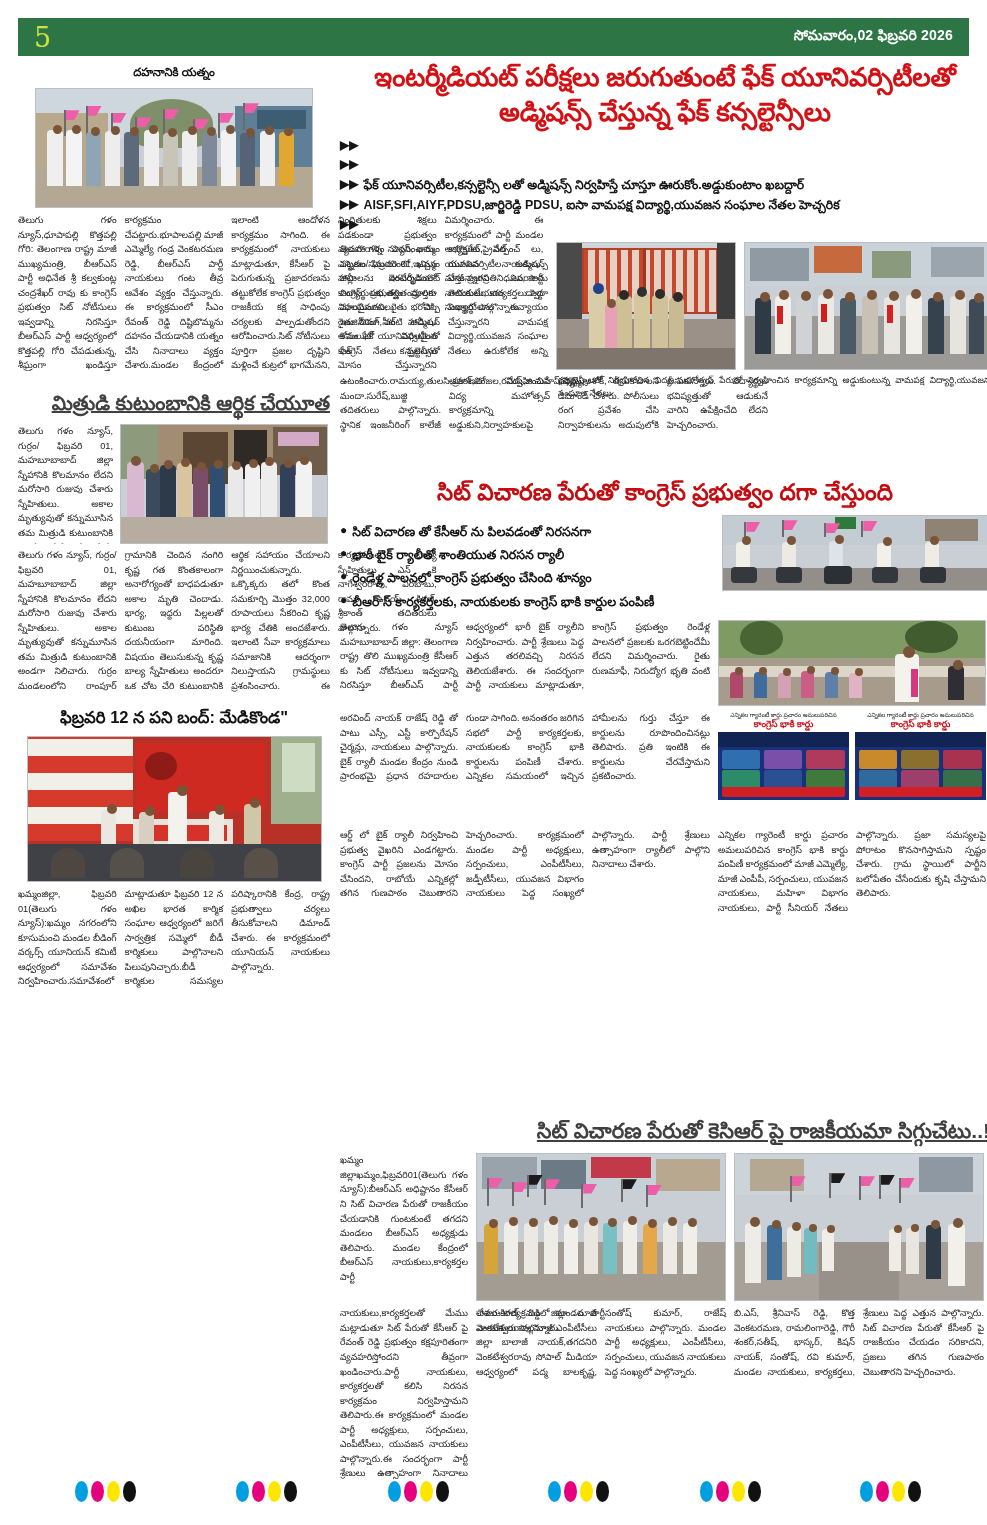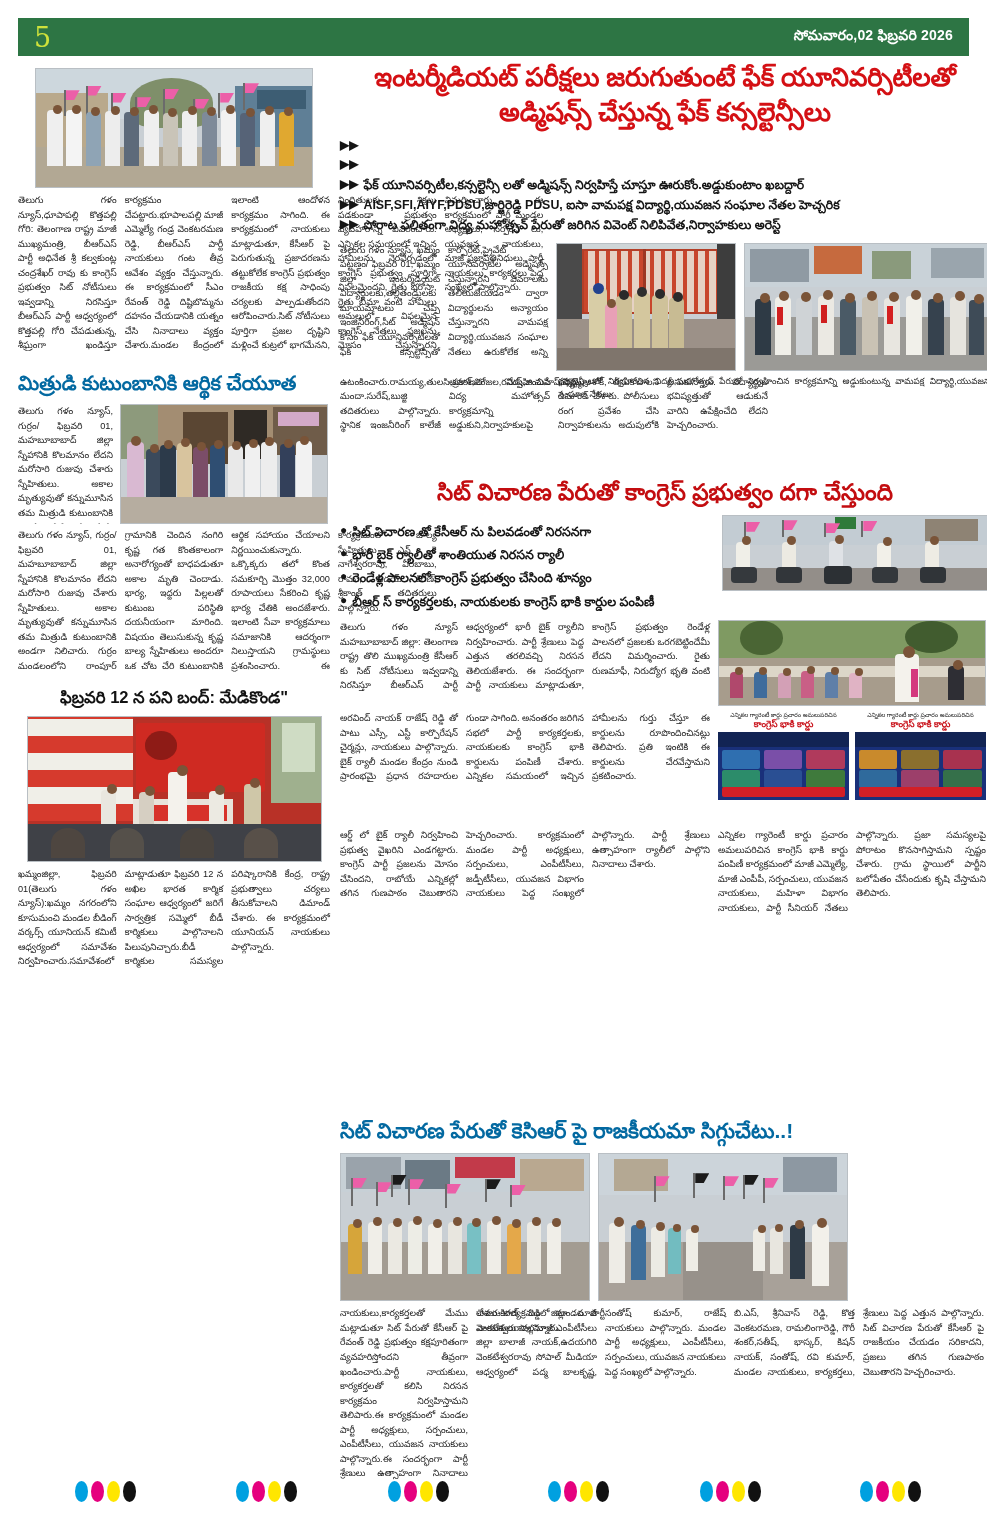--- a/index.html
+++ b/index.html
@@ -35,22 +35,23 @@
   }
   .hl-red-md {
     color:#c30d10; font-weight:700; text-align:center; line-height:1.3;
     font-size:23px;
   }
   .hl-red-sm {
     color:#c9121a; font-weight:700; text-align:center; font-size:14.5px;
     line-height:1.35;
   }
   .hl-black {
-    color:#0369a1; font-weight:700; text-align:left; font-size:20px;
+    color:#404040; font-weight:700; text-align:right; font-size:20px;
     line-height:1.4;
+    text-decoration:underline;
   }
   .hl-black-sm {
     color:#121212; font-weight:700; text-align:center; font-size:16.5px;
     line-height:1.4;
   }
   .sub-black { color:#111; font-weight:700; text-align:center; font-size:11.5px; line-height:1.75; }
 
   
   .bullets { margin-top:6px; }
   .bullets li {
@@ -104,20 +105,21 @@
 <div class="page">
 
   <div class="masthead">
     <div class="page-num">5</div>
     <div class="masthead-date">సోమవారం,02 ఫిబ్రవరి 2026</div>
   </div>
 
   <div class="col-left">
 
     <div>
+      <div class="sub-black">దహనానికి యత్నం</div>
 
       <div class="photo" style="width:278px;height:120px;margin:6px auto 0;">
         <div class="sky" style="background:#cdd7dd"></div>
         <div style="position:absolute;left:0;top:20%;width:26%;height:52%;background:#b9a98c"></div>
         <div style="position:absolute;right:0;top:14%;width:28%;height:54%;background:#5f7f96"></div>
         <div style="position:absolute;right:2%;top:18%;width:18%;height:16%;background:#3d5d73"></div>
         <div style="position:absolute;left:34%;top:8%;width:30%;height:42%;background:#7f8f6a;border-radius:50% 50% 30% 30%"></div>
         <div class="grnd" style="background:#b2a894"></div>
         <div class="flag" style="left:10%;top:18%;height:26px"></div>
         <div class="flag" style="left:18%;top:14%;height:30px"></div>
@@ -247,21 +249,20 @@
       <li>
         <span class="marker">▶▶</span>
         <span>ఫేక్ యూనివర్సిటీల,కన్సల్టెన్సీ లతో అడ్మిషన్స్ నిర్వహిస్తే చూస్తూ ఊరుకోం.అడ్డుకుంటాం ఖబద్దార్</span>
       </li>
       <li>
         <span class="marker">▶▶</span>
         <span>AISF,SFI,AIYF,PDSU,జార్జిరెడ్డి PDSU, ఐసా వామపక్ష విద్యార్థి,యువజన సంఘాల నేతల హెచ్చరిక</span>
       </li>
       <li>
         <span class="marker">▶▶</span>
-        <span>పోరాట ఫలితంగా విద్య మహోత్సవ్ పేరుతో జరిగిన వివెంట్ నిలిపివేత,నిర్వాహకులు అరెస్ట్</span>
       </li>
     </ul>
 
     <div style="display:flex;gap:8px;margin-top:8px">
       <div style="width:210px">
         <div class="body-txt" style="columns:2;column-gap:8px;height:128px">తెలుగు గళం న్యూస్, ఖమ్మం పట్టణం/ ఫిబ్రవరి 01, ఖమ్మం జిల్లా : ఇంటర్మీడియట్ విద్యార్థులకు,తల్లితండ్రులకు మాయమాటలు చెప్పి ఇంజినీరింగ్,సీట్ అడ్మిషన్ కోసం ఫేక్ యూనివర్సిటీలతో ఫేక్ కన్సల్టెన్సీతో కార్పొరేట్,ప్రైవేట్ యూనివర్సిటీల అడ్మిషన్స్ చేస్తున్నారని వివరాలను తెలియజేయడం ద్వారా విద్యార్థులను అన్యాయం చేస్తున్నారని వామపక్ష విద్యార్థి,యువజన సంఘాల నేతలు ఉరుకోలేక అన్ని వామపక్ష విద్యార్థి,యువజన నేతలు</div>
       </div>
 
       <div class="photo" style="width:182px;height:128px">
         <div class="sky" style="background:#cfd6d8;height:30%"></div>
@@ -444,20 +445,21 @@
     <div style="display:flex;gap:8px;margin-top:5px">
       <div class="body-txt" style="width:370px;columns:3;column-gap:8px;height:238px">ఆర్డ్ లో బైక్ ర్యాలీ నిర్వహించి ప్రభుత్వ వైఖరిని ఎండగట్టారు. కాంగ్రెస్ పార్టీ ప్రజలను మోసం చేసిందని, రాబోయే ఎన్నికల్లో తగిన గుణపాఠం చెబుతారని హెచ్చరించారు. కార్యక్రమంలో మండల పార్టీ అధ్యక్షులు, సర్పంచులు, ఎంపీటీసీలు, జడ్పీటీసీలు, యువజన విభాగం నాయకులు పెద్ద సంఖ్యలో పాల్గొన్నారు. పార్టీ శ్రేణులు ఉత్సాహంగా ర్యాలీలో పాల్గొని నినాదాలు చేశారు.</div>
       <div class="body-txt" style="width:268px;columns:2;column-gap:8px;height:238px">ఎన్నికల గ్యారెంటీ కార్డు ప్రచారం అమలుపరిచిన కాంగ్రెస్ భాకి కార్డు పంపిణీ కార్యక్రమంలో మాజీ ఎమ్మెల్యే, మాజీ ఎంపీపీ, సర్పంచులు, యువజన నాయకులు, మహిళా విభాగం నాయకులు, పార్టీ సీనియర్ నేతలు పాల్గొన్నారు. ప్రజా సమస్యలపై పోరాటం కొనసాగిస్తామని స్పష్టం చేశారు. గ్రామ స్థాయిలో పార్టీని బలోపేతం చేసేందుకు కృషి చేస్తామని తెలిపారు.</div>
     </div>
   </div>
 
   <div class="col-mid" style="top:1116px;width:650px">
     <div class="hl-black" style="font-size:21px">సిట్ విచారణ పేరుతో కెసిఆర్ పై రాజకీయమా సిగ్గుచేటు..!</div>
 
     <div style="display:flex;gap:8px;margin-top:8px">
+      <div class="body-txt" style="width:128px;height:148px;overflow:hidden">ఖమ్మం జిల్లాఖమ్మం,ఫిబ్రవరి01(తెలుగు గళం న్యూస్):బీఆర్ఎస్ అధిష్టానం కేసీఆర్ ని సిట్ విచారణ పేరుతో రాజకీయం చేయడానికి గుంటకుంటే తగదని మండలం బీఆర్ఎస్ అధ్యక్షుడు తెలిపారు. మండల కేంద్రంలో బీఆర్ఎస్ నాయకులు,కార్యకర్తల పార్టీ</div>
 
       <div class="photo" style="width:250px;height:148px">
         <div class="sky" style="background:#c7d0d6;height:26%"></div>
         <div style="position:absolute;left:2%;top:2%;width:22%;height:22%;background:#9aa3ab"></div>
         <div style="position:absolute;left:26%;top:4%;width:18%;height:20%;background:#6b7a85"></div>
         <div style="position:absolute;left:46%;top:2%;width:24%;height:14%;background:#c23a4a"></div>
         <div style="position:absolute;left:72%;top:3%;width:26%;height:22%;background:#b9a890"></div>
         <div style="position:absolute;left:0;bottom:0;width:100%;height:40%;background:#a39c92"></div>
         <div class="flag" style="left:4%;top:16%;height:28px"></div>
         <div class="flag" style="left:14%;top:19%;height:24px"></div>
@@ -517,21 +519,21 @@
         <div class="head" style="left:71%;bottom:calc(18% + 42px);width:8px;height:8px"></div>
         <div class="person" style="left:77%;bottom:15%;width:15px;height:54px;background:#2e3a46"></div>
         <div class="head" style="left:79%;bottom:calc(15% + 50px);width:9px;height:9px"></div>
         <div class="person" style="left:86%;bottom:10%;width:17px;height:62px;background:#f2f0ea"></div>
         <div class="head" style="left:88%;bottom:calc(10% + 58px);width:10px;height:10px"></div>
       </div>
     </div>
 
     <div style="display:flex;gap:8px;margin-top:5px">
       <div class="body-txt" style="width:128px;columns:1;height:198px">నాయకులు,కార్యకర్తలతో మేము మట్లాడుతూ సిట్ పేరుతో కేసీఆర్ పై రేవంత్ రెడ్డి ప్రభుత్వం కక్షపూరితంగా వ్యవహరిస్తోందని తీవ్రంగా ఖండించారు.పార్టీ నాయకులు, కార్యకర్తలతో కలిసి నిరసన కార్యక్రమం నిర్వహిస్తామని తెలిపారు.ఈ కార్యక్రమంలో మండల పార్టీ అధ్యక్షులు, సర్పంచులు, ఎంపీటీసీలు, యువజన నాయకులు పాల్గొన్నారు.ఈ సందర్భంగా పార్టీ శ్రేణులు ఉత్సాహంగా నినాదాలు చేశారు.కార్యక్రమంలో మండల పార్టీ నాయకులు పాల్గొన్నారు.</div>
-      <div class="body-txt" style="width:250px;columns:2;column-gap:8px;height:198px">రాము-కిరణ్ రెడ్డి జిల్లా మాజీ వెంకటేశ్వరరావు,మాజీ ఎంపీటీసీలు జిల్లా బాలాజీ నాయక్,ఉదయగిరి వెంకటేశ్వరరావు సోపాల్ మీడియా ఆధ్వర్యంలో పద్మ బాలకృష్ణ, సంతోష్ కుమార్, రాజేష్ నాయకులు పాల్గొన్నారు. మండల పార్టీ అధ్యక్షులు, ఎంపీటీసీలు, సర్పంచులు, యువజన నాయకులు పెద్ద సంఖ్యలో పాల్గొన్నారు.</div>
+      <div class="body-txt" style="width:250px;columns:2;column-gap:8px;height:198px">రాము-కిరణ్ రెడ్డి జిల్లా మాజీ వెంకటేశ్వరరావు,మాజీ ఎంపీటీసీలు జిల్లా బాలాజీ నాయక్,తగదనిరి వెంకటేశ్వరరావు సోపాల్ మీడియా ఆధ్వర్యంలో పద్మ బాలకృష్ణ, సంతోష్ కుమార్, రాజేష్ నాయకులు పాల్గొన్నారు. మండల పార్టీ అధ్యక్షులు, ఎంపీటీసీలు, సర్పంచులు, యువజన నాయకులు పెద్ద సంఖ్యలో పాల్గొన్నారు.</div>
       <div class="body-txt" style="width:250px;columns:2;column-gap:8px;height:198px">బి.ఎస్, శ్రీనివాస్ రెడ్డి, కొత్త వెంకటరమణ, రామలింగారెడ్డి, గౌరీ శంకర్,సతీష్, భాస్కర్, కిషన్ నాయక్, సంతోష్, రవి కుమార్, మండల నాయకులు, కార్యకర్తలు, శ్రేణులు పెద్ద ఎత్తున పాల్గొన్నారు. సిట్ విచారణ పేరుతో కేసీఆర్ పై రాజకీయం చేయడం సరికాదని, ప్రజలు తగిన గుణపాఠం చెబుతారని హెచ్చరించారు.</div>
     </div>
   </div>
 
   <div class="cmyk-row">
     <div class="cmyk-grp" style="left:75px">
       <div class="cmyk-dot c-c"></div>
       <div class="cmyk-dot c-m"></div>
       <div class="cmyk-dot c-y"></div>
       <div class="cmyk-dot c-k"></div>

